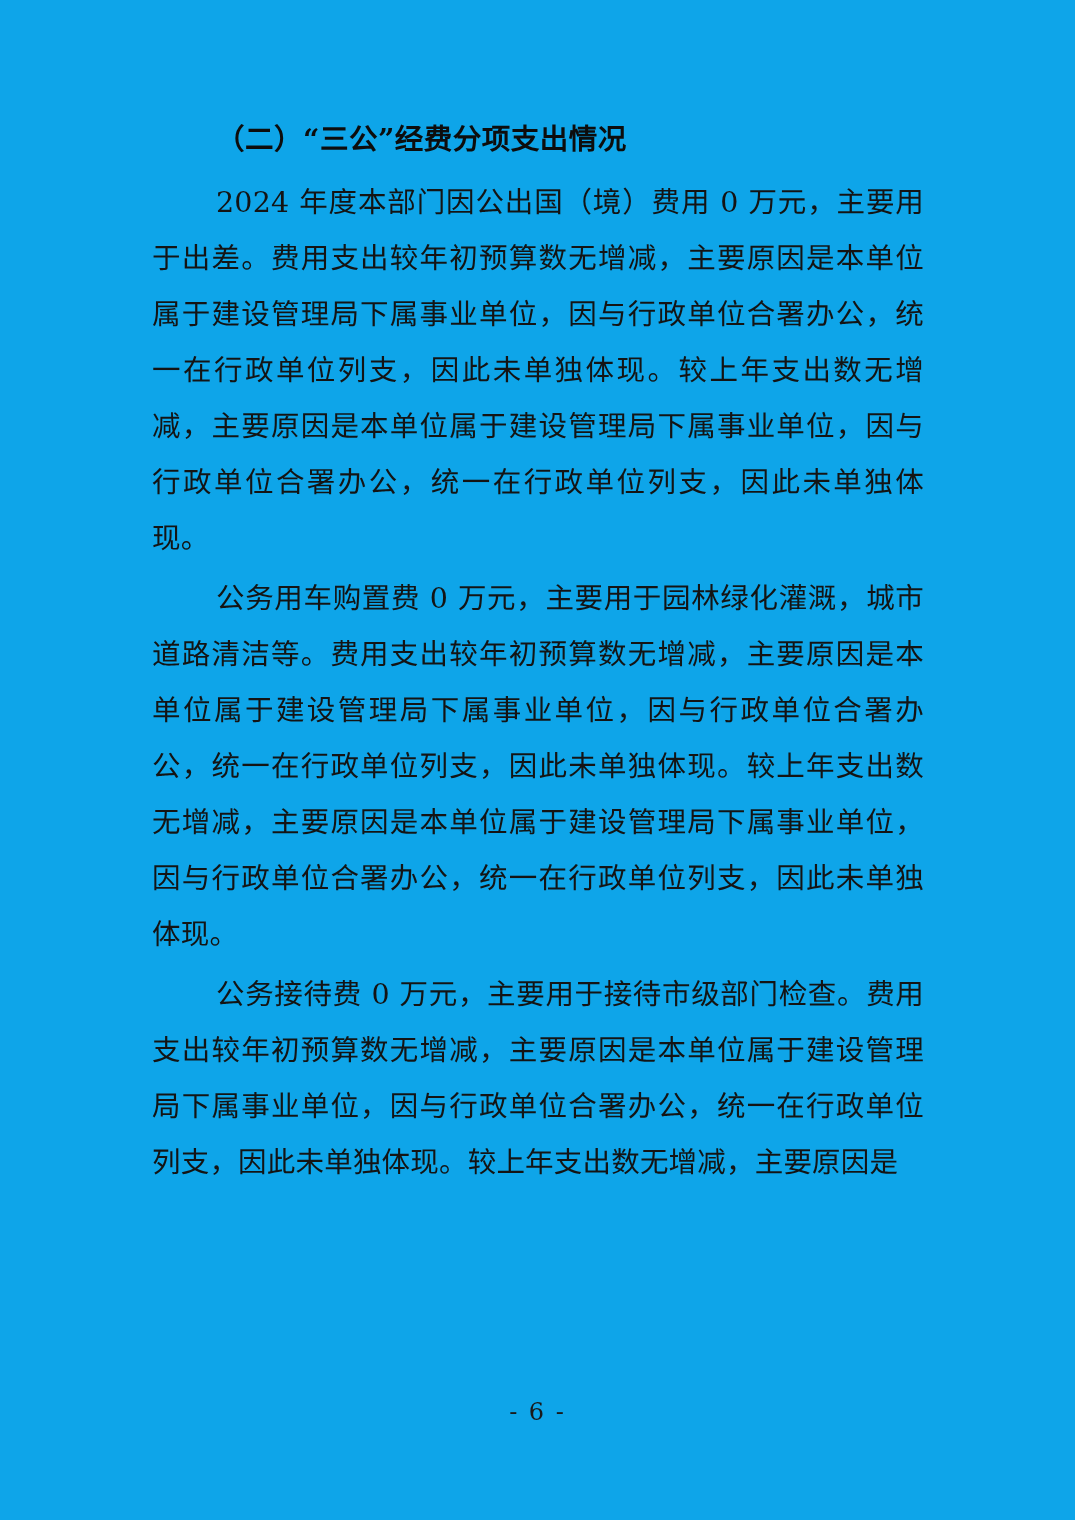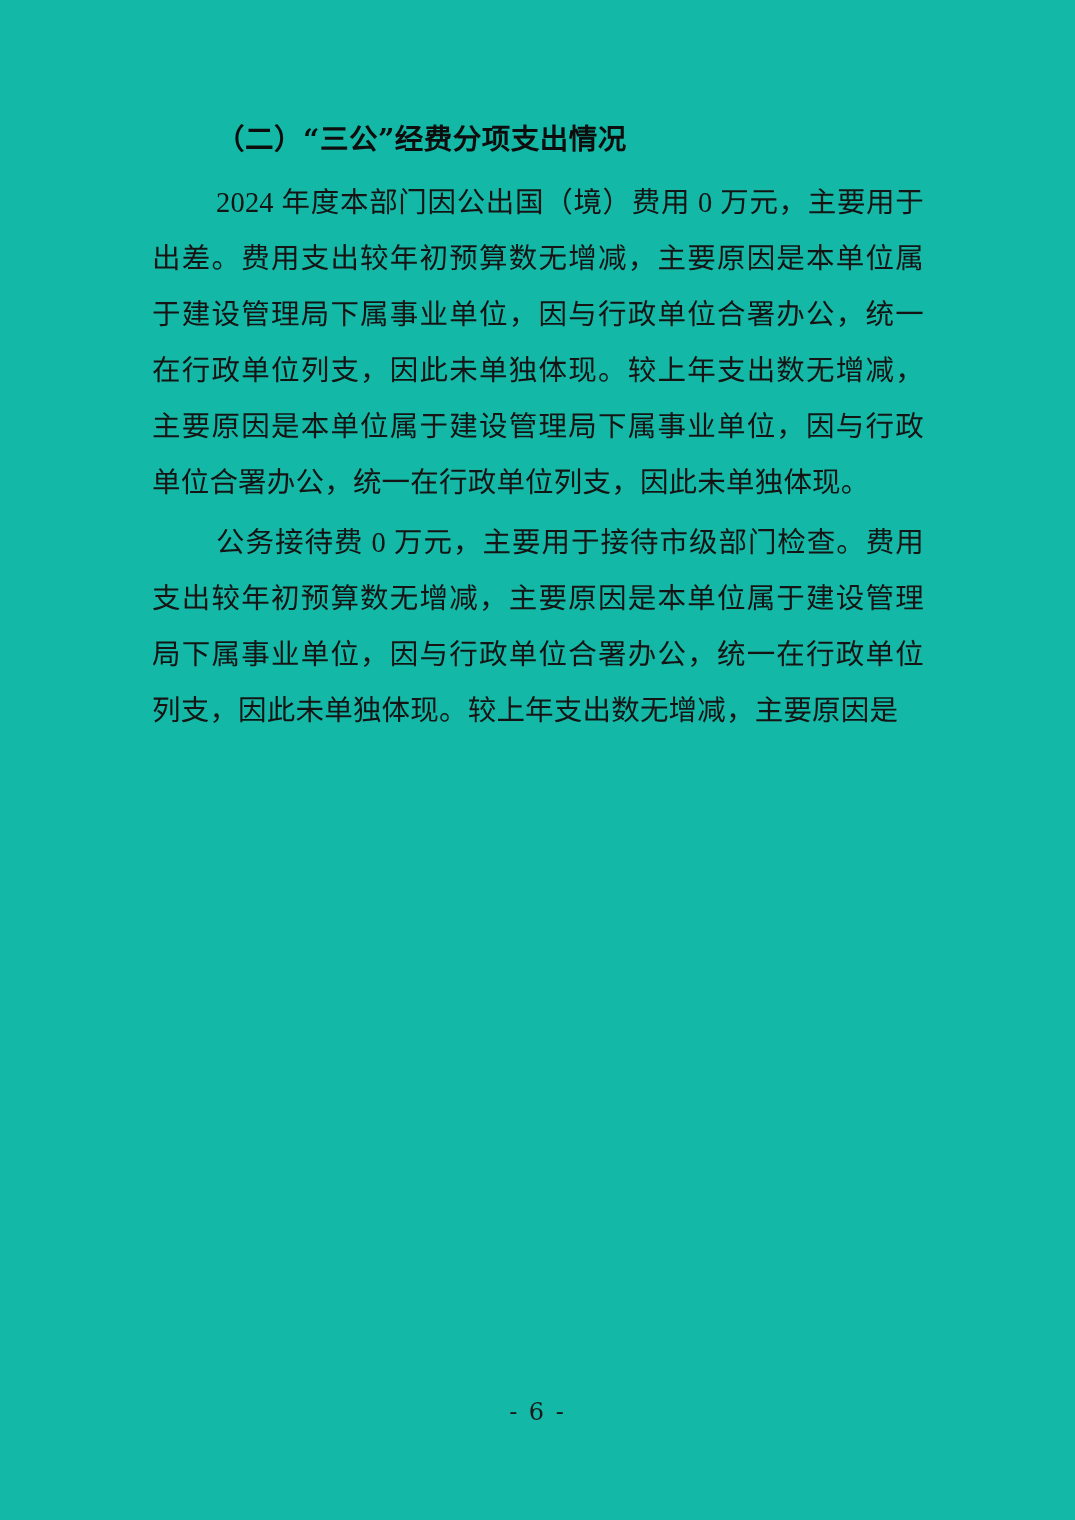--- a/index.html
+++ b/index.html
@@ -10,21 +10,21 @@
   }
   body {
     font-family: "DejaVu Serif", "Liberation Serif", serif;
     color: #111111;
   }
   .page {
     position: relative;
     width: 1075px;
     height: 1520px;
     margin: 0 auto;
-    background: #14b8a6;
+    background: #0ea5e9;
     box-sizing: border-box;
     overflow: hidden;
   }
   .content {
     position: absolute;
     left: 152px;
     top: 118px;
     width: 772px;
   }
   .heading {
@@ -39,21 +39,20 @@
   }
   p.para {
     font-size: 28.5px;
     line-height: 56px;
     margin: 0 0 4px 0;
     text-indent: 64px;
     text-align: justify;
     text-justify: inter-character;
     letter-spacing: 0.2px;
     color: #141414;
-    font-family: Liberation Serif, serif;
   }
   .footer {
     position: absolute;
     left: 0;
     right: 0;
     top: 1398px;
     text-align: center;
     font-size: 24px;
     letter-spacing: 2px;
     color: #1a1a1a;
@@ -62,20 +61,21 @@
 </head>
 <body>
 
 <div class="page">
   <div class="content">
 
     <h2 class="heading">（二）“三公”经费分项支出情况</h2>
 
     <p class="para">2024 年度本部门因公出国（境）费用 0 万元，主要用于出差。费用支出较年初预算数无增减，主要原因是本单位属于建设管理局下属事业单位，因与行政单位合署办公，统一在行政单位列支，因此未单独体现。较上年支出数无增减，主要原因是本单位属于建设管理局下属事业单位，因与行政单位合署办公，统一在行政单位列支，因此未单独体现。</p>
 
+    <p class="para">公务用车购置费 0 万元，主要用于园林绿化灌溉，城市道路清洁等。费用支出较年初预算数无增减，主要原因是本单位属于建设管理局下属事业单位，因与行政单位合署办公，统一在行政单位列支，因此未单独体现。较上年支出数无增减，主要原因是本单位属于建设管理局下属事业单位，因与行政单位合署办公，统一在行政单位列支，因此未单独体现。</p>
 
 
     <p class="para">公务接待费 0 万元，主要用于接待市级部门检查。费用支出较年初预算数无增减，主要原因是本单位属于建设管理局下属事业单位，因与行政单位合署办公，统一在行政单位列支，因此未单独体现。较上年支出数无增减，主要原因是</p>
 
   </div>
 
   <div class="footer">- 6 -</div>
 </div>
 
 </body></html>

